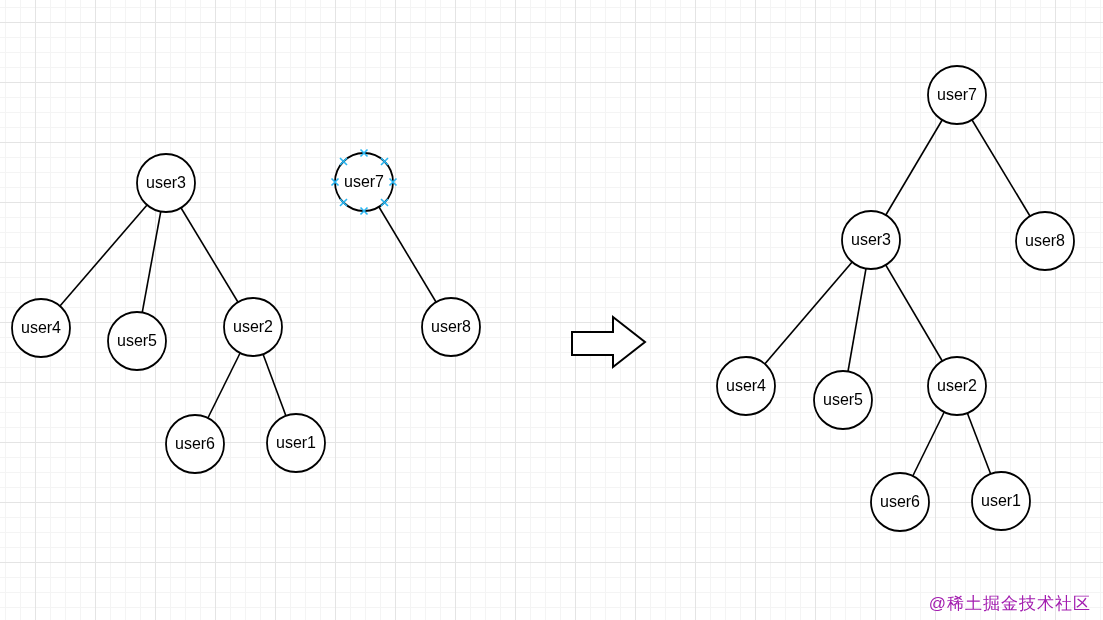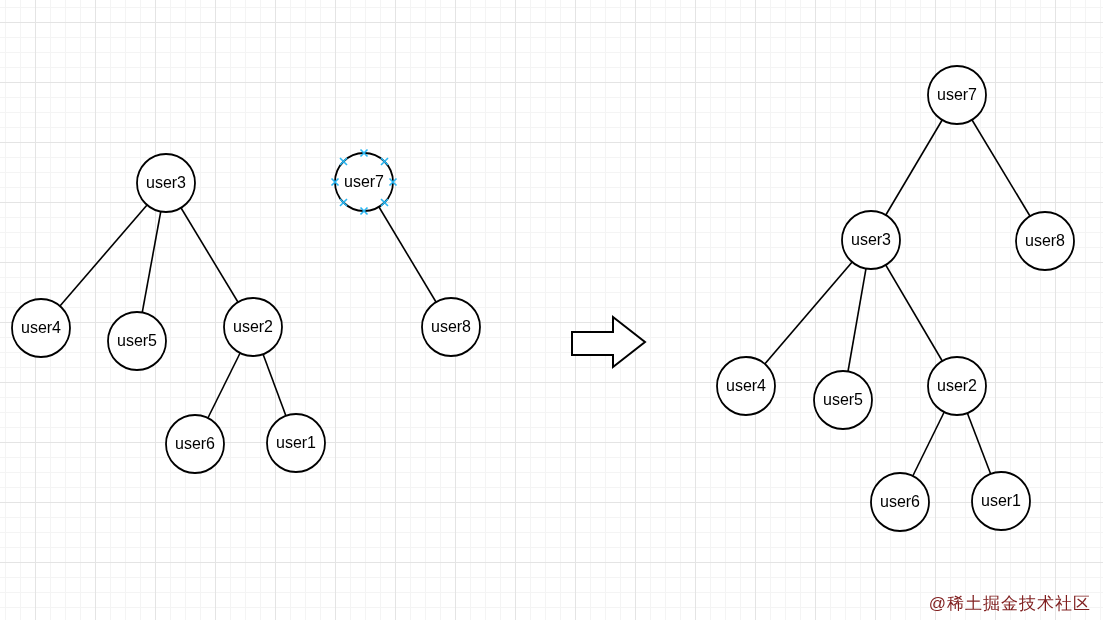--- a/index.html
+++ b/index.html
@@ -134,13 +134,13 @@
       <path d="M381.0060966544099,199.00609665440987 L388.0060966544099,206.00609665440987 M381.0060966544099,206.00609665440987 L388.0060966544099,199.00609665440987" stroke="#29b6f2" stroke-width="1.6" fill="none"></path>
       <path d="M360.5,207.5 L367.5,214.5 M360.5,214.5 L367.5,207.5" stroke="#29b6f2" stroke-width="1.6" fill="none"></path>
       <path d="M339.9939033455901,199.00609665440987 L346.9939033455901,206.00609665440987 M339.9939033455901,206.00609665440987 L346.9939033455901,199.00609665440987" stroke="#29b6f2" stroke-width="1.6" fill="none"></path>
       <path d="M331.5,178.5 L338.5,185.5 M331.5,185.5 L338.5,178.5" stroke="#29b6f2" stroke-width="1.6" fill="none"></path>
       <path d="M339.9939033455901,157.99390334559013 L346.9939033455901,164.99390334559013 M339.9939033455901,164.99390334559013 L346.9939033455901,157.99390334559013" stroke="#29b6f2" stroke-width="1.6" fill="none"></path>
       <path d="M360.5,149.5 L367.5,156.5 M360.5,156.5 L367.5,149.5" stroke="#29b6f2" stroke-width="1.6" fill="none"></path>
       <path d="M381.0060966544099,157.99390334559013 L388.0060966544099,164.99390334559013 M381.0060966544099,164.99390334559013 L388.0060966544099,157.99390334559013" stroke="#29b6f2" stroke-width="1.6" fill="none"></path>
     </g>
 </svg>
 
-<div id="watermark" style="color: #7f1d1d;">@稀土掘金技术社区</div>
+<div id="watermark" style="color: #a21caf;">@稀土掘金技术社区</div>
 
 </body></html>

